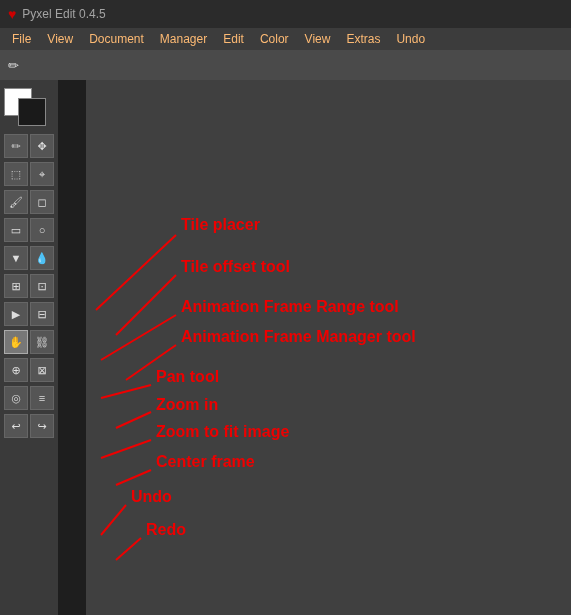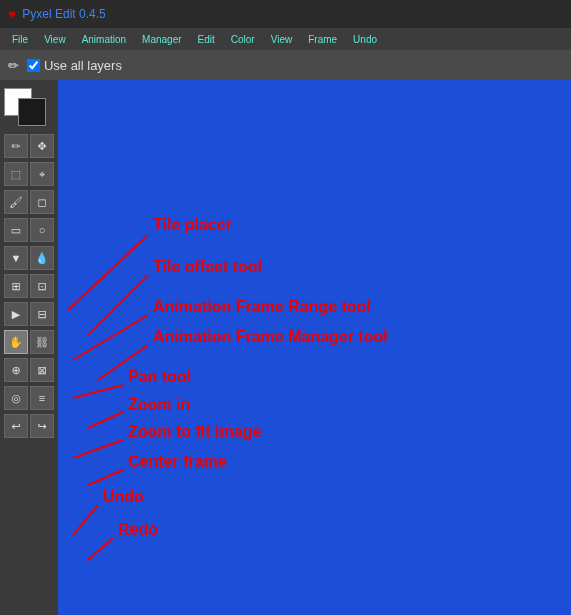--- a/index.html
+++ b/index.html
@@ -21,35 +21,35 @@
       align-items: center;
       padding: 0 8px;
       gap: 6px;
     }
     #title-bar .heart-icon {
       color: #cc0000;
       font-size: 14px;
     }
     #title-bar .title-text {
       font-size: 12px;
-      color: #3b82f6;
+      color: #a3a3a3;
     }
 
     
     #menu-bar {
       background: #3c3c3c;
       height: 22px;
       display: flex;
       align-items: center;
       padding: 0 4px;
     }
     .menu-item {
       padding: 2px 8px;
-      font-size: 10px;
-      color: #5eead4;
+      font-size: 12px;
+      color: #fdba74;
       cursor: pointer;
     }
 
     
     #toolbar {
       background: #4a4a4a;
       height: 30px;
       display: flex;
       align-items: center;
       padding: 0 8px;
@@ -138,22 +138,23 @@
       background: #1a1a1a;
       border: 1px solid #888;
       position: absolute;
       top: 10px;
       left: 14px;
     }
 
     
     #canvas-area {
       flex: 1;
-      background: #1d4ed8;
+      background: #404040;
       position: relative;
+      margin-left: 28px;
     }
 
     svg.annotations {
       position: absolute;
       top: 0;
       left: 0;
       width: 100%;
       height: 100%;
       pointer-events: none;
     }
@@ -162,35 +163,31 @@
 <body>
 
 <div id="title-bar">
   <span class="heart-icon">♥</span>
   <span class="title-text">Pyxel Edit 0.4.5</span>
 </div>
 
 <div id="menu-bar">
   <span class="menu-item">File</span>
   <span class="menu-item">View</span>
-  <span class="menu-item">Animation</span>
+  <span class="menu-item">Document</span>
   <span class="menu-item">Manager</span>
   <span class="menu-item">Edit</span>
   <span class="menu-item">Color</span>
   <span class="menu-item">View</span>
-  <span class="menu-item">Frame</span>
+  <span class="menu-item">Extras</span>
   <span class="menu-item">Undo</span>
 </div>
 
 <div id="toolbar">
   <span class="tool-icon">✏</span>
-  <div class="checkbox-area">
-    <input type="checkbox" checked="" style="">
-    <span class="checkbox-label">Use all layers</span>
-  </div>
 </div>
 
 <div id="main">
 
   <div id="toolbox">
 
     <div class="color-swatch-area">
       <div class="swatch-bg"></div>
       <div class="swatch-fg"></div>
     </div>

